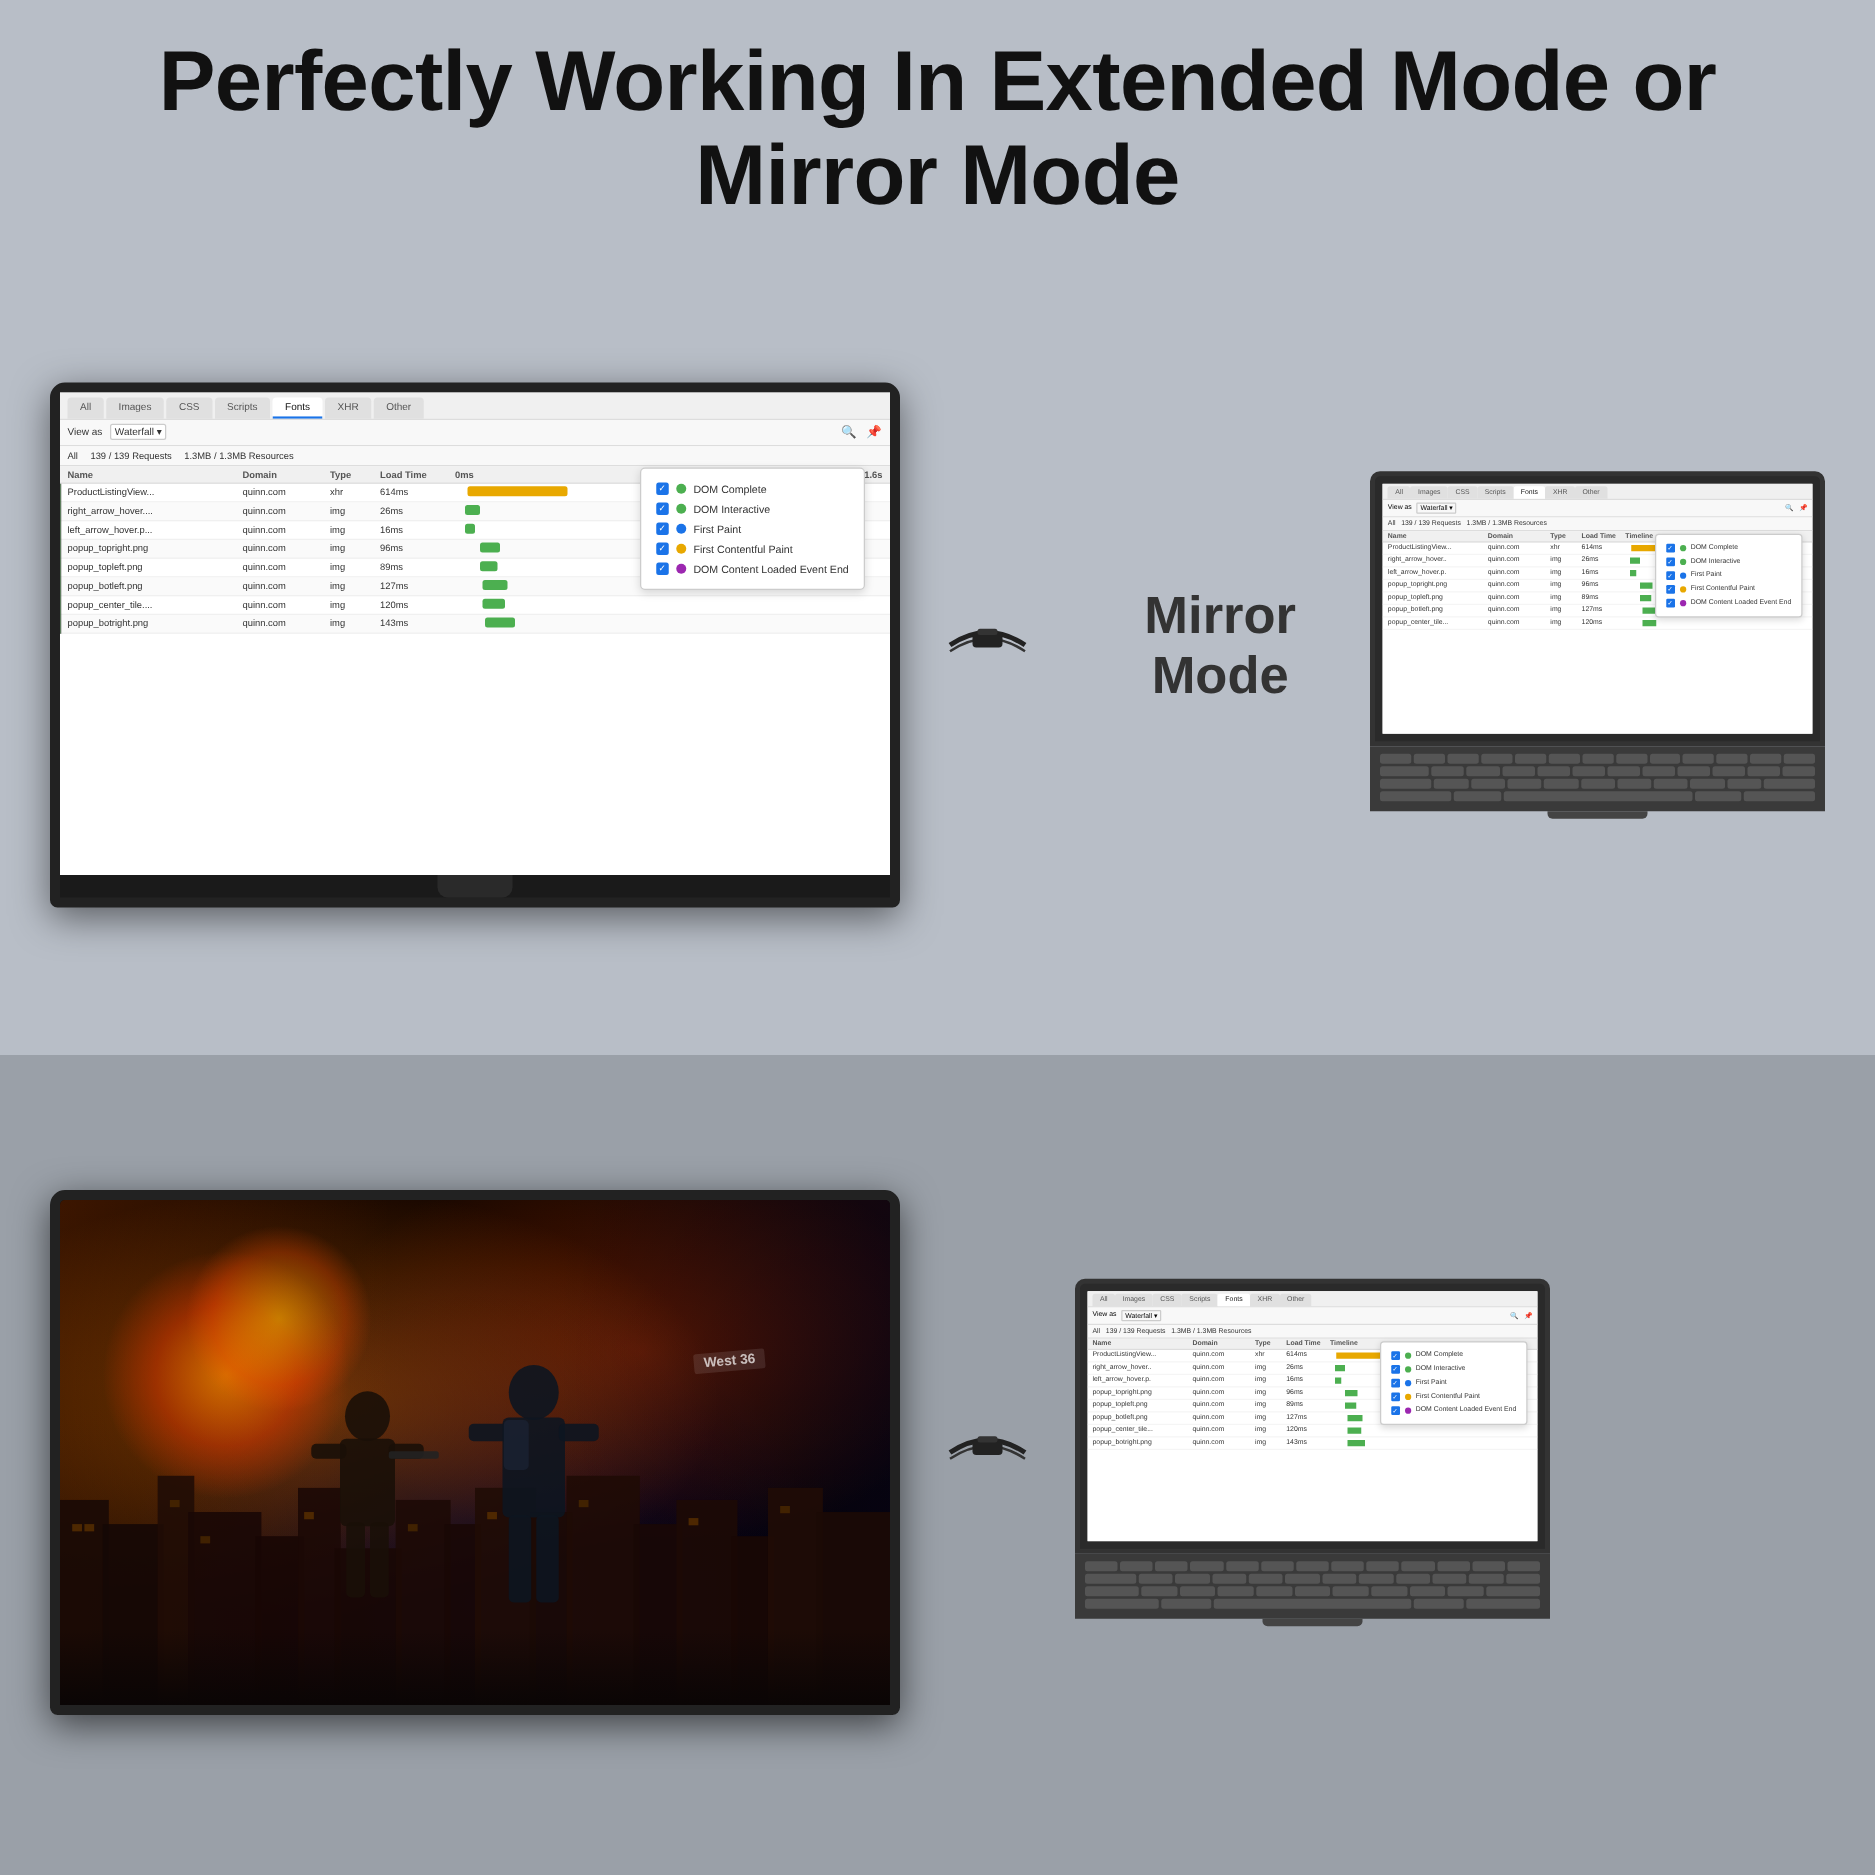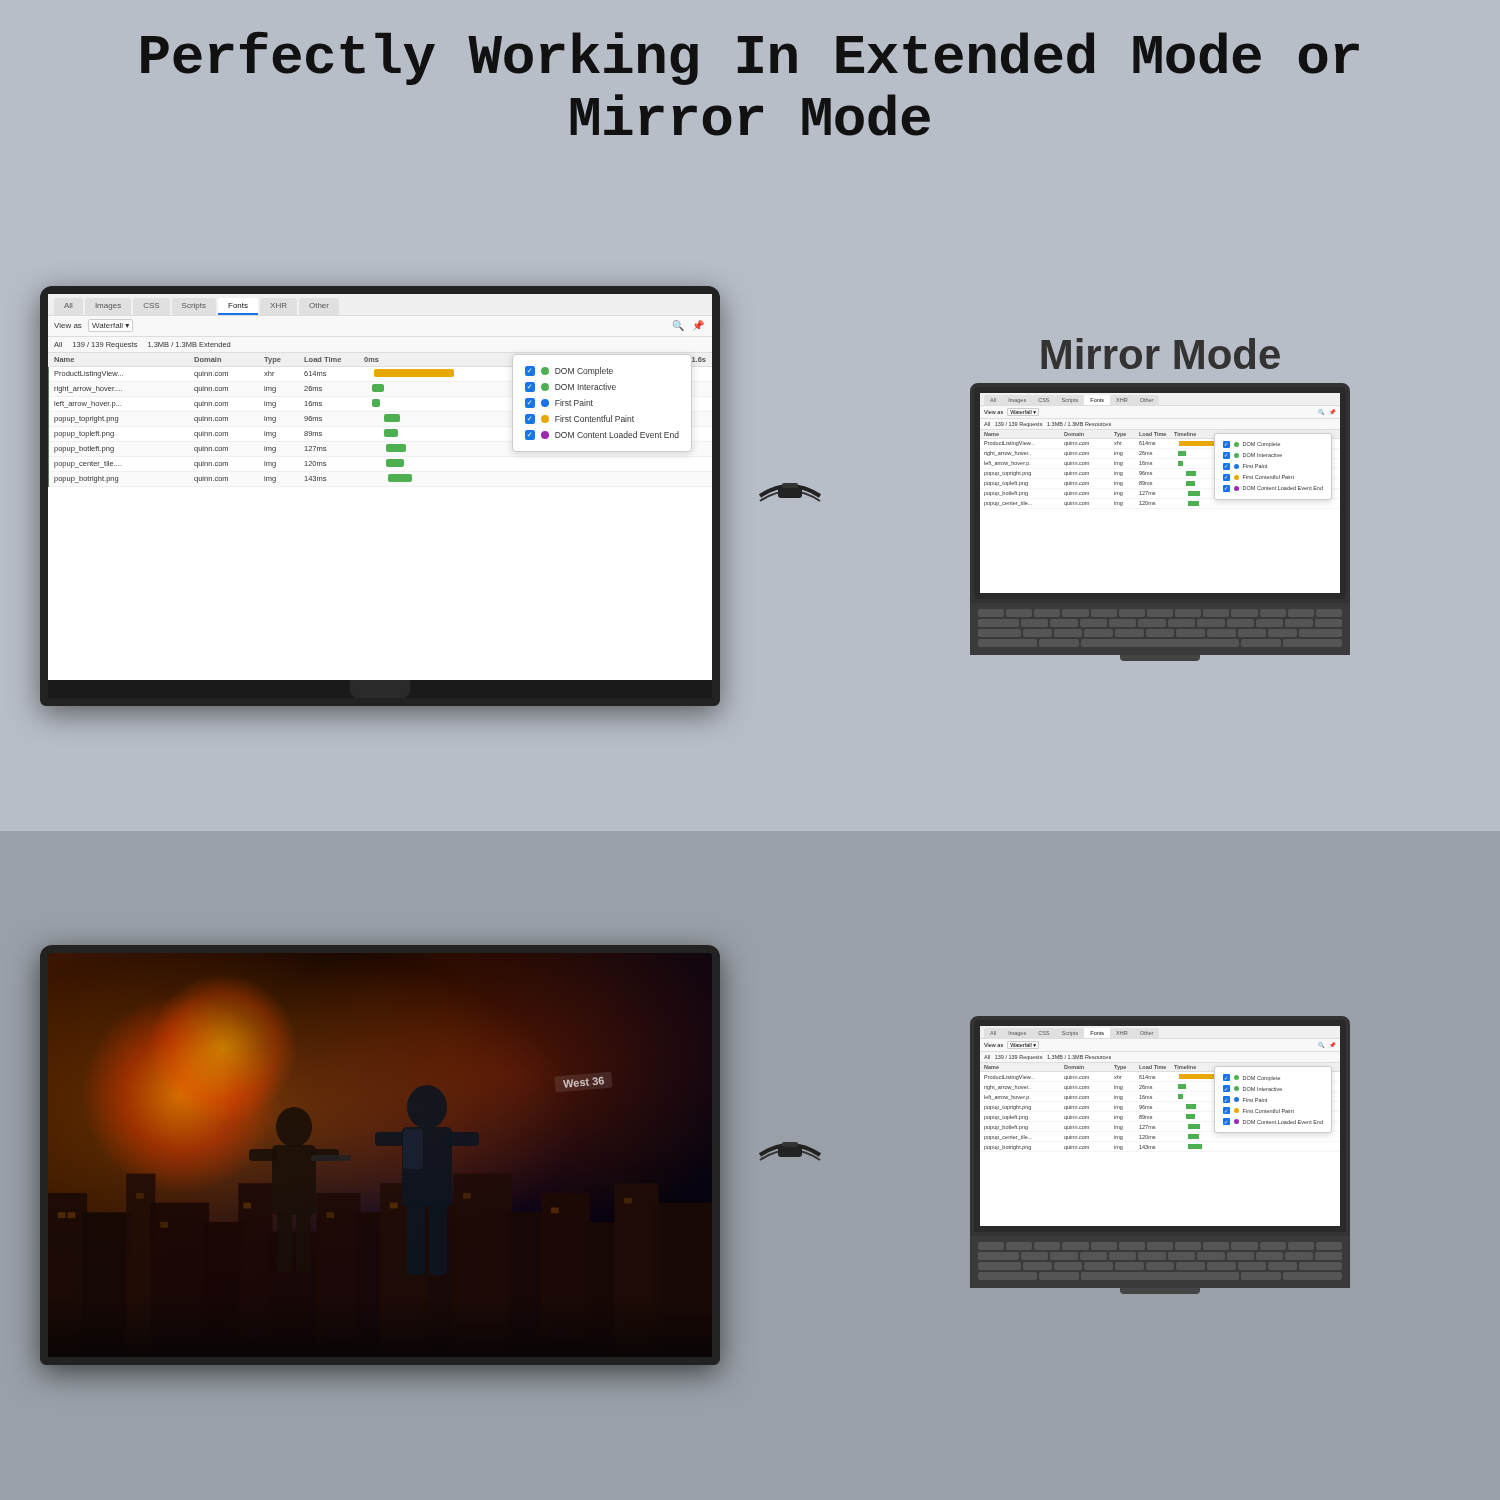--- a/index.html
+++ b/index.html
@@ -19,26 +19,25 @@
       flex-direction: column;
     }
 
     
     .header {
       background: #b8bec7;
       text-align: center;
       padding: 28px 60px 20px;
     }
     .header h1 {
-      font-size: 56px;
+      font-size: 68px;
       font-weight: 900;
       color: #111;
       letter-spacing: -0.5px;
       line-height: 1.1;
-      font-family: Liberation Mono, monospace;
     }
 
     
     .sections {
       display: flex;
       flex-direction: column;
       flex: 1;
     }
 
     
@@ -236,21 +235,21 @@
     .dot {
       width: 8px;
       height: 8px;
       border-radius: 50%;
       flex-shrink: 0;
     }
 
     
     .right-content {
       display: flex;
-      flex-direction: column;
+      flex-direction: row;
       align-items: center;
       gap: 4px;
       flex: 1;
     }
 
     .mode-label {
       font-size: 42px;
       font-weight: 700;
       color: #333;
       text-align: center;
@@ -468,21 +467,21 @@
               <span class="view-as-label">View as</span>
               <span class="view-as-select">Waterfall ▾</span>
               <div class="toolbar-spacer"></div>
               <div class="toolbar-icon">🔍</div>
               <div class="toolbar-icon" style="color:#1a73e8">📌</div>
             </div>
 
             <div class="browser-stats">
               <span>All</span>
               <span>139 / 139 Requests</span>
-              <span>1.3MB / 1.3MB Extended</span>
+              <span>1.3MB / 1.3MB Resources</span>
             </div>
 
             <div class="table-header">
               <span>Name</span>
               <span>Domain</span>
               <span>Type</span>
               <span>Load Time</span>
               <div style="display:flex; justify-content:space-between; width:100%;">
                 <span>0ms</span>
                 <span>792ms</span>

